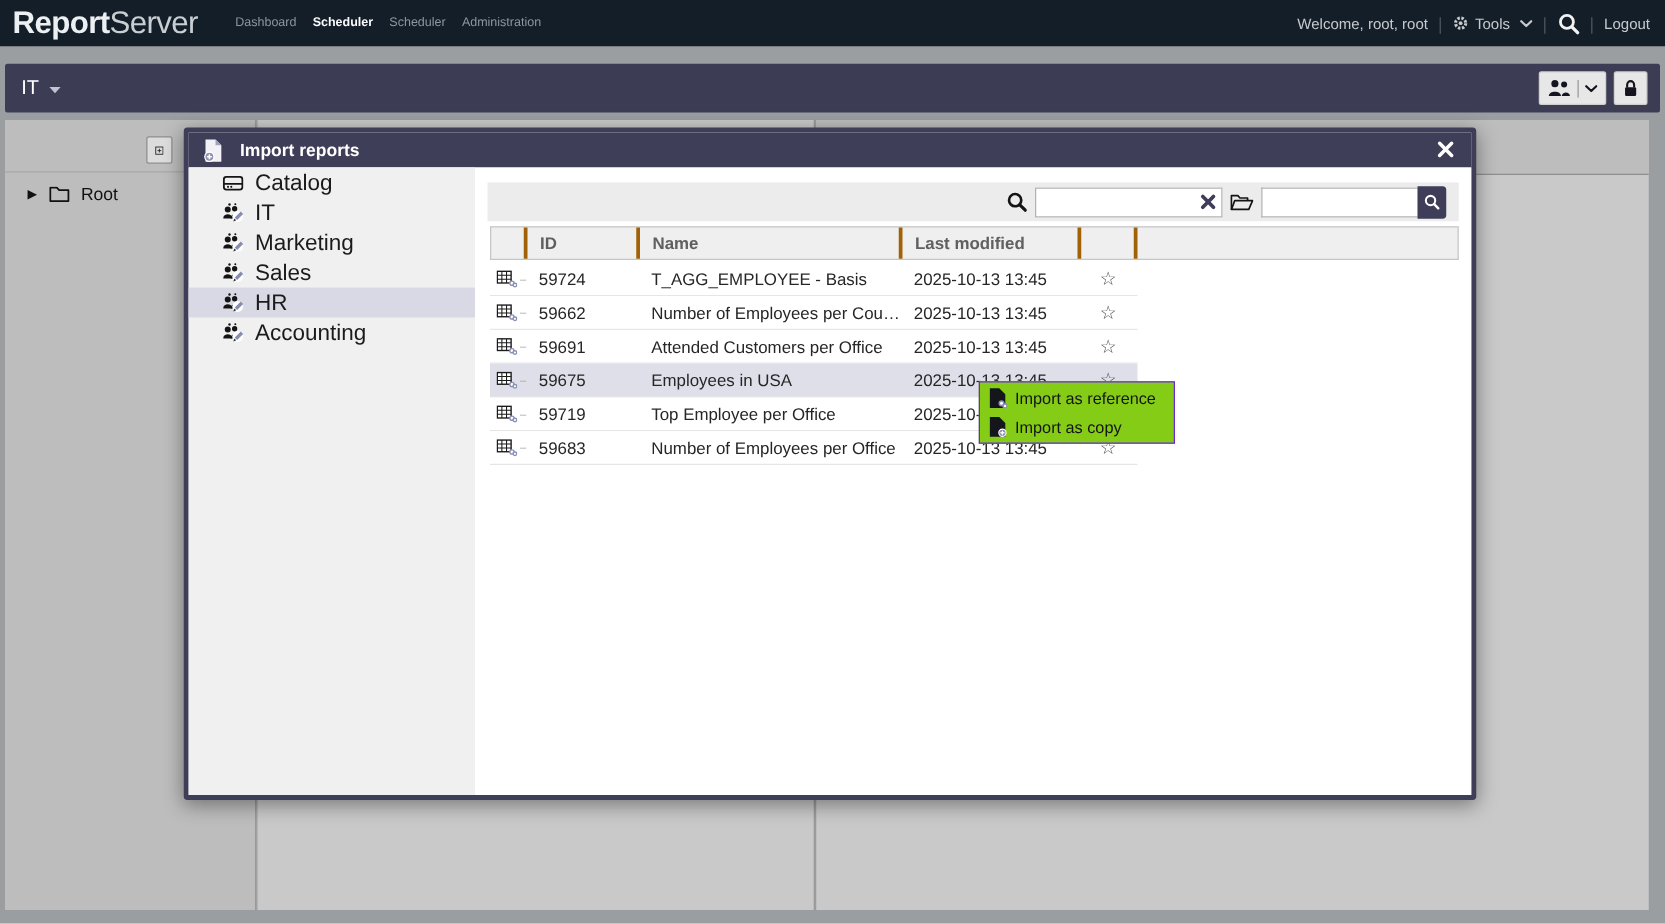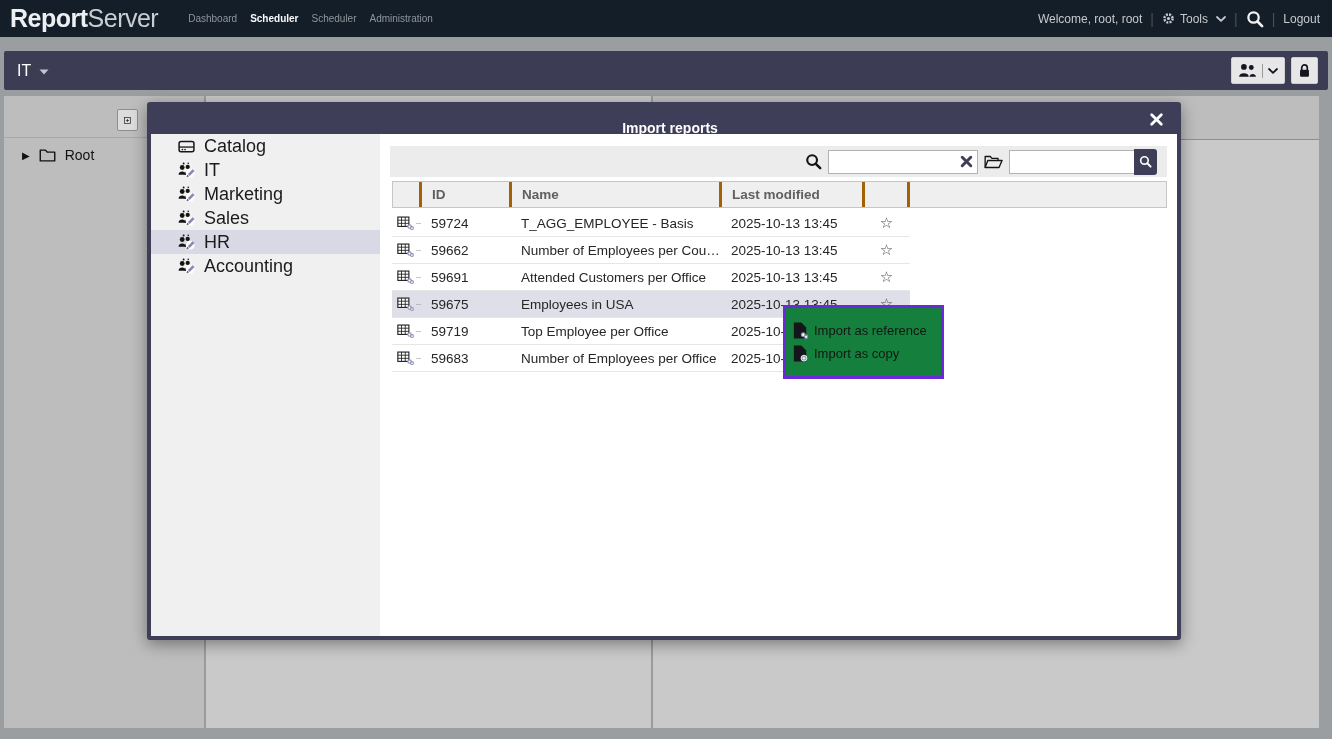--- a/index.html
+++ b/index.html
@@ -39,21 +39,21 @@
             border-radius:2px;display:flex;align-items:center;justify-content:center;color:#222;cursor:pointer;}
   .tree-row{margin-top:9px;padding-left:18px;display:flex;align-items:center;gap:9px;color:#111;font-size:14px;cursor:pointer;}
   .tree-tri{font-size:10px;color:#111;font-family:"DejaVu Sans",sans-serif;}
   .panel-center{position:absolute;left:206px;top:0;width:446px;height:100%;background:#c9c9c9;border-right:1px solid #999;box-sizing:border-box;}
   .panel-right{position:absolute;left:653px;top:0;width:666px;height:100%;background:#c9c9c9;}
   .pr-header{height:43px;background:#bdbdbd;border-bottom:1px solid #8f8f8f;}
 
   
   .dialog{position:absolute;left:147px;top:102px;width:1026px;height:530px;border:4px solid #3e3e58;border-radius:3px;
           background:#fff;box-shadow:0 4px 16px rgba(0,0,0,.4);z-index:10;}
-  .dlg-title{height:28px;background:#3e3e58;display:flex;align-items:center;padding-left:12px;gap:14px;position:relative;flex-direction:column;}
+  .dlg-title{height:28px;background:#3e3e58;display:flex;align-items:center;padding-left:12px;gap:14px;position:relative;}
   .dlg-title-text{color:#fff;font-weight:bold;font-size:14px;}
   .dlg-close{position:absolute;right:13px;top:6px;color:#fff;cursor:pointer;}
   .dlg-body{position:relative;height:502px;background:#fff;}
 
   .space-list{position:absolute;left:0;top:0;width:229px;height:100%;background:#f0f0f0;}
   .space-item{height:24px;display:flex;align-items:center;padding-left:26px;gap:8px;font-size:18px;color:#1b1b1b;cursor:pointer;}
   .space-item.sel{background:#d9d9e5;}
   .space-icon{width:19px;display:flex;justify-content:center;color:#161616;}
 
   .report-area{position:absolute;left:229px;top:0;right:0;height:100%;}
@@ -83,21 +83,21 @@
         background:#fff;cursor:pointer;}
   .trow.sel{background:#dfdfea;}
   .tc-icon{width:29px;display:flex;align-items:center;padding-left:5px;box-sizing:border-box;}
   .row-dash{color:#a8a8a8;font-size:9px;margin-left:2px;}
   .tc-id{width:90px;padding-left:10px;box-sizing:border-box;}
   .tc-name{width:210px;padding-left:10px;box-sizing:border-box;white-space:nowrap;overflow:hidden;}
   .tc-mod{width:143px;padding-left:10px;box-sizing:border-box;}
   .tc-star{width:45px;text-align:center;font-size:15px;color:#4a4a4a;font-family:"DejaVu Sans",sans-serif;cursor:pointer;}
 
   
-  .ctx{position:absolute;left:783px;top:305px;width:155px;background:#15803d;border:3px solid #6d28d9;z-index:30;padding:11px 0;}
+  .ctx{position:absolute;left:783px;top:305px;width:155px;background:#84cc16;border:1px solid #6d28d9;z-index:30;padding:1px 0;}
   .ctx-item{height:23px;display:flex;align-items:center;gap:6px;padding-left:7px;font-size:13px;color:#151515;cursor:pointer;}
 </style>
 </head>
 <body>
 
 <svg width="0" height="0" style="position:absolute">
   <defs>
     <symbol id="i-mag" viewBox="0 0 16 16">
         <circle cx="6.7" cy="6.7" r="4.6" fill="none" stroke="currentColor" stroke-width="2"></circle>
         <line x1="10.2" y1="10.2" x2="14.3" y2="14.3" stroke="currentColor" stroke-width="2.4" stroke-linecap="round"></line>

